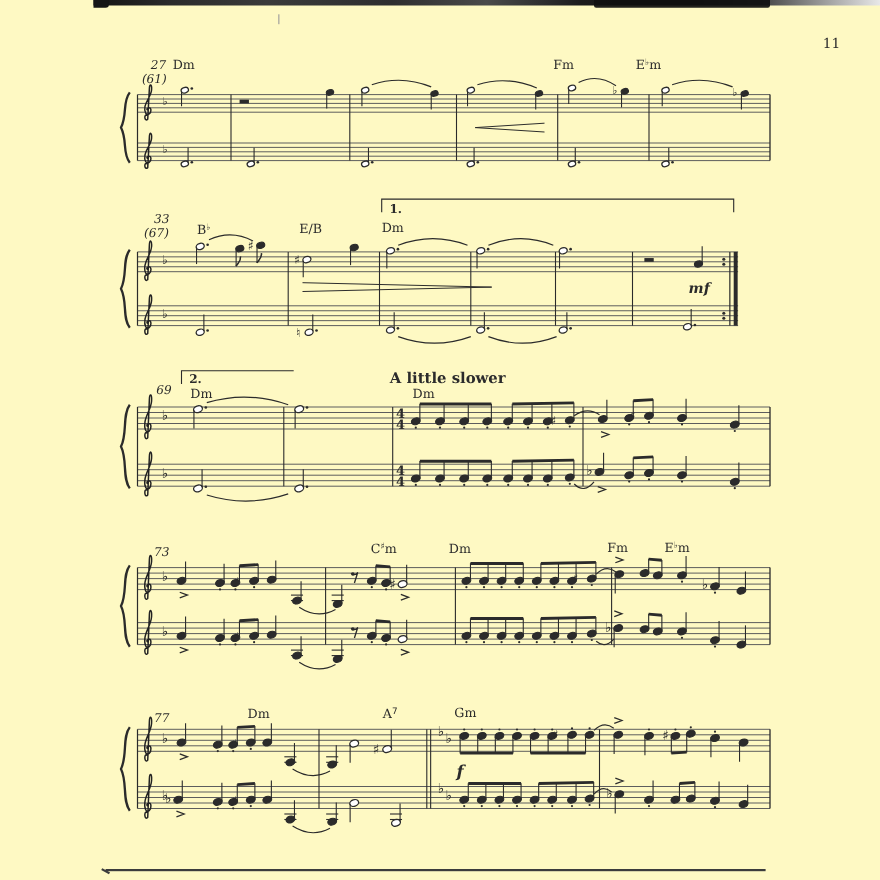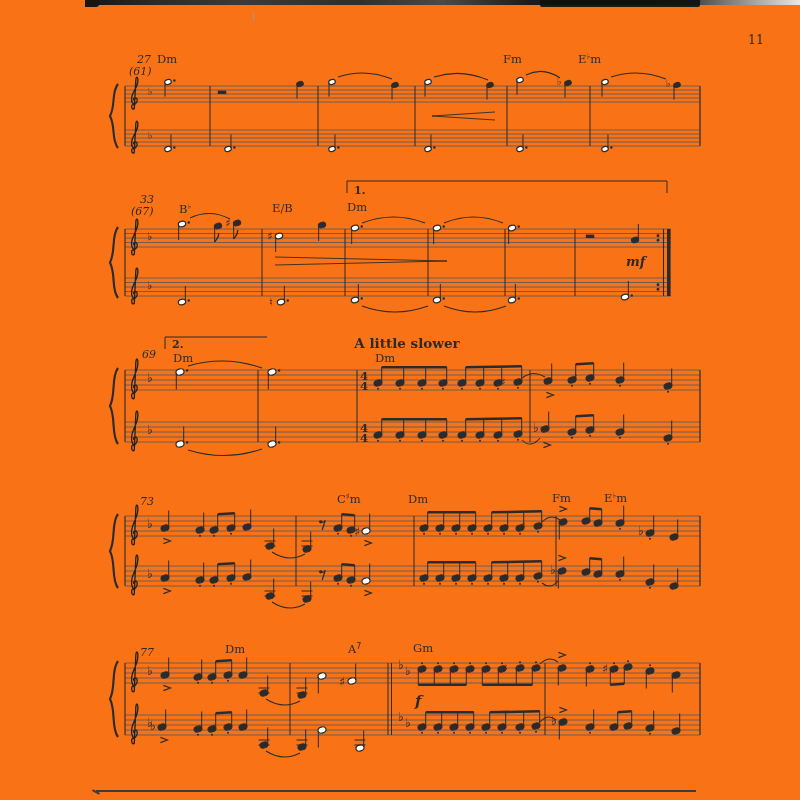--- a/index.html
+++ b/index.html
@@ -1,16 +1,16 @@
 <!DOCTYPE html>
 <html><head>
 <meta charset="utf-8">
 <style>
   html,body{margin:0;padding:0;background:#fff;}
-  .page{position:relative;width:800px;height:800px;background:#f97316;overflow:hidden;
+  .page{position:relative;width:800px;height:800px;background:#fef9c3;overflow:hidden;
         font-family:"DejaVu Serif",serif;}
   .scan-strip{position:absolute;left:85px;top:0;width:715px;height:5px;
     background:linear-gradient(to right,#141414 0%,#2b2b2b 10%,#3a3a3a 22%,#2e2e2e 38%,
       #4a4a4a 50%,#1c1c1c 62%,#0e0e0e 76%,#4f4f4f 86%,#a8a8a8 94%,#e8e8e8 100%);}
   .scan-blob-left{position:absolute;left:85px;top:0;width:14px;height:7px;background:#161616;border-radius:0 0 3px 0;}
   .scan-blob-mid{position:absolute;left:540px;top:0;width:160px;height:7px;background:#101010;opacity:.92;border-radius:0 0 2px 2px;}
   .scan-mark{position:absolute;left:253px;top:13px;width:1px;height:9px;background:#9a9a9a;}
   .scan-bottom{position:absolute;left:96px;top:790px;width:600px;height:2px;background:#3c3c3c;}
   .scan-bottom-tick{position:absolute;left:92px;top:791px;width:8px;height:2px;background:#3c3c3c;transform:rotate(28deg);}
   .pageno{position:absolute;left:748px;top:32px;font-size:12.5px;color:#2b2b2b;}

